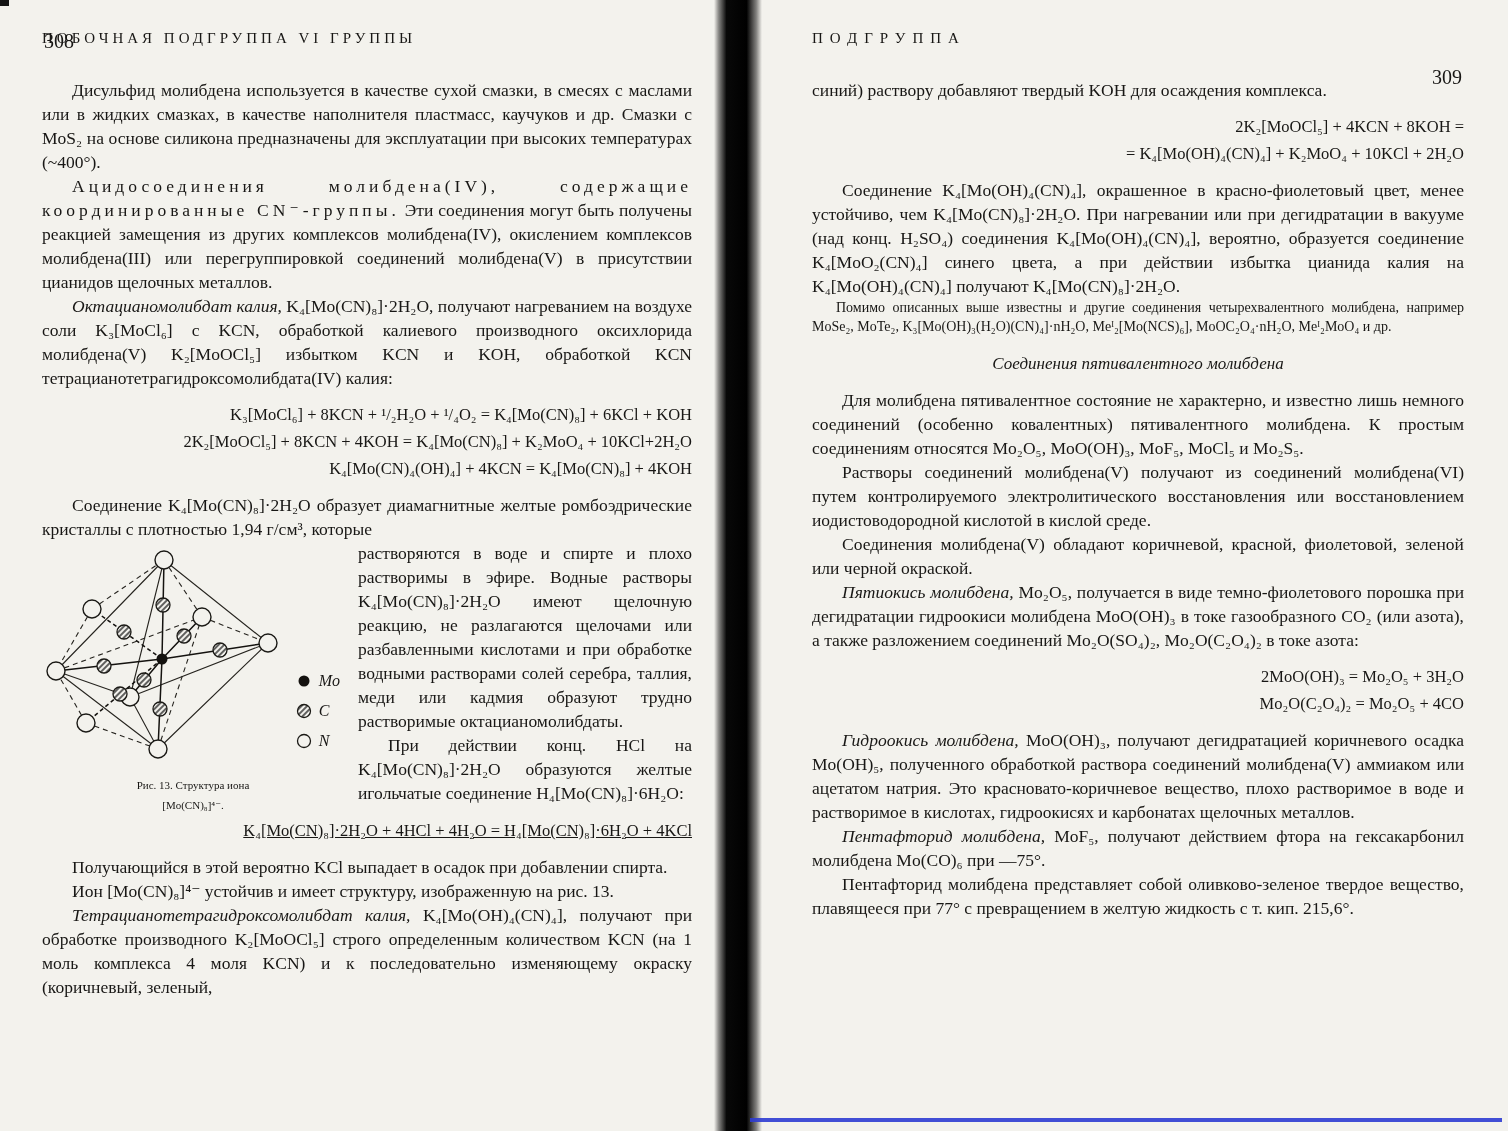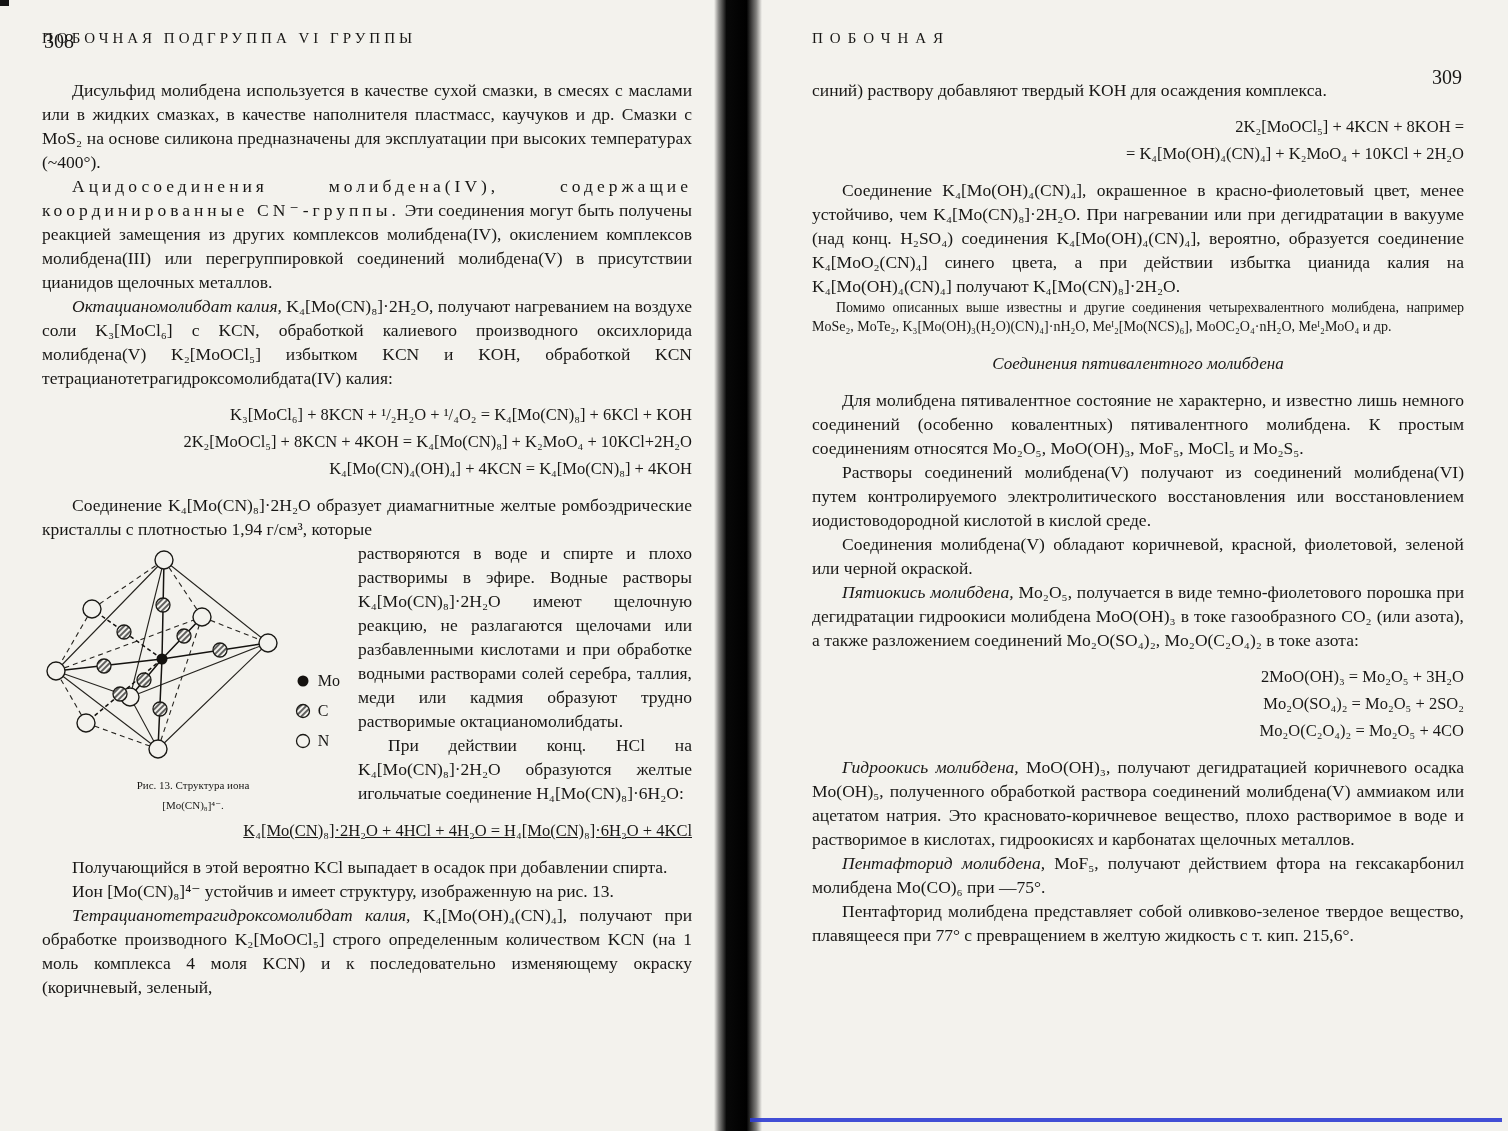--- a/index.html
+++ b/index.html
@@ -22,21 +22,21 @@
   .ind{text-indent:30px;}
   .it{font-style:italic;}
   .sp{letter-spacing:4px;}
   .eqs{margin:11px 0;text-align:right;font-size:16.5px;line-height:27px;text-indent:0;}
   .clear{clear:both;text-decoration:underline;}
   .figure{float:left;width:302px;margin:6px 14px 2px 0;}
   .fig-canvas{position:relative;width:302px;height:220px;}
   .fig-canvas svg.structure{position:absolute;left:0;top:0;}
   .legend{position:absolute;right:4px;top:116px;}
   .legend-row{display:flex;align-items:center;margin:6px 0;}
-  .legend-row .lab{margin-left:7px;font-size:16px;}
+  .legend-row .lab{font-style:italic;margin-left:7px;font-size:16px;}
   .caption{margin-top:8px;text-align:center;font-size:11px;line-height:20px;}
   .smallnote{font-size:14px;line-height:19px;text-align:justify;margin:10px 0;text-indent:24px;}
   .secheading{text-align:center;font-style:italic;font-size:17px;margin:16px 0 12px;}
   .gutter{
     position:absolute;top:0;left:714px;width:48px;height:1131px;
     background:linear-gradient(90deg,rgba(25,25,25,0) 0%,rgba(25,25,25,.5) 10%,#080808 26%,#000 68%,rgba(35,35,35,.55) 88%,rgba(35,35,35,0) 100%);
   }
   .scanline{position:absolute;left:750px;top:1118px;width:752px;height:4px;background:#2e3cd2;opacity:.9;}
   .cornermark{position:absolute;left:0;top:0;width:9px;height:6px;background:#151515;}
 </style>
@@ -145,21 +145,21 @@
       </div>
 
       <p class="ind">Получающийся в этой вероятно KCl выпадает в осадок при добавлении спирта.</p>
       <p class="ind">Ион [Mo(CN)₈]⁴⁻ устойчив и имеет структуру, изображенную на рис. 13.</p>
       <p class="ind"><span class="it">Тетрацианотетрагидроксомолибдат калия,</span> <span>K₄[Mo(OH)₄(CN)₄], получают при обработке производного K₂[MoOCl₅] строго определенным количеством KCN (на 1 моль комплекса 4 моля KCN) и к последовательно изменяющему окраску (коричневый, зеленый,</span></p>
     </div>
   </div>
 
   <div class="page page-right">
     <div class="running-head">
-      <span class="head-title wide">ПОБОЧНАЯ</span>
+      <span class="head-title wide">ПОДГРУППА</span>
       <span class="pagenum pagenum-right">309</span>
     </div>
 
     <div class="bodytext">
       <p>синий) раствору добавляют твердый KOH для осаждения комплекса.</p>
 
       <div class="eqs">
         <div>2K₂[MoOCl₅] + 4KCN + 8KOH =</div>
         <div>= K₄[Mo(OH)₄(CN)₄] + K₂MoO₄ + 10KCl + 2H₂O</div>
       </div>
@@ -170,21 +170,20 @@
 
       <div class="secheading">Соединения пятивалентного молибдена</div>
 
       <p class="ind">Для молибдена пятивалентное состояние не характерно, и известно лишь немного соединений (особенно ковалентных) пятивалентного молибдена. К простым соединениям относятся Mo₂O₅, MoO(OH)₃, MoF₅, MoCl₅ и Mo₂S₅.</p>
       <p class="ind">Растворы соединений молибдена(V) получают из соединений молибдена(VI) путем контролируемого электролитического восстановления или восстановлением иодистоводородной кислотой в кислой среде.</p>
       <p class="ind">Соединения молибдена(V) обладают коричневой, красной, фиолетовой, зеленой или черной окраской.</p>
       <p class="ind"><span class="it">Пятиокись молибдена,</span> <span>Mo₂O₅, получается в виде темно-фиолетового порошка при дегидратации гидроокиси молибдена MoO(OH)₃ в токе газообразного CO₂ (или азота), а также разложением соединений Mo₂O(SO₄)₂, Mo₂O(C₂O₄)₂ в токе азота:</span></p>
 
       <div class="eqs">
         <div>2MoO(OH)₃ = Mo₂O₅ + 3H₂O</div>
-        <div>Mo₂O(SO₄)₂ = Mo₂O₅ + 2SO₂</div>
         <div>Mo₂O(C₂O₄)₂ = Mo₂O₅ + 4CO</div>
       </div>
 
       <p class="ind"><span class="it">Гидроокись молибдена,</span> <span>MoO(OH)₃, получают дегидратацией коричневого осадка Mo(OH)₅, полученного обработкой раствора соединений молибдена(V) аммиаком или ацетатом натрия. Это красновато-коричневое вещество, плохо растворимое в воде и растворимое в кислотах, гидроокисях и карбонатах щелочных металлов.</span></p>
       <p class="ind"><span class="it">Пентафторид молибдена,</span> <span>MoF₅, получают действием фтора на гексакарбонил молибдена Mo(CO)₆ при —75°.</span></p>
       <p class="ind">Пентафторид молибдена представляет собой оливково-зеленое твердое вещество, плавящееся при 77° с превращением в желтую жидкость с т. кип. 215,6°.</p>
     </div>
   </div>
 
   <div class="gutter"></div>

